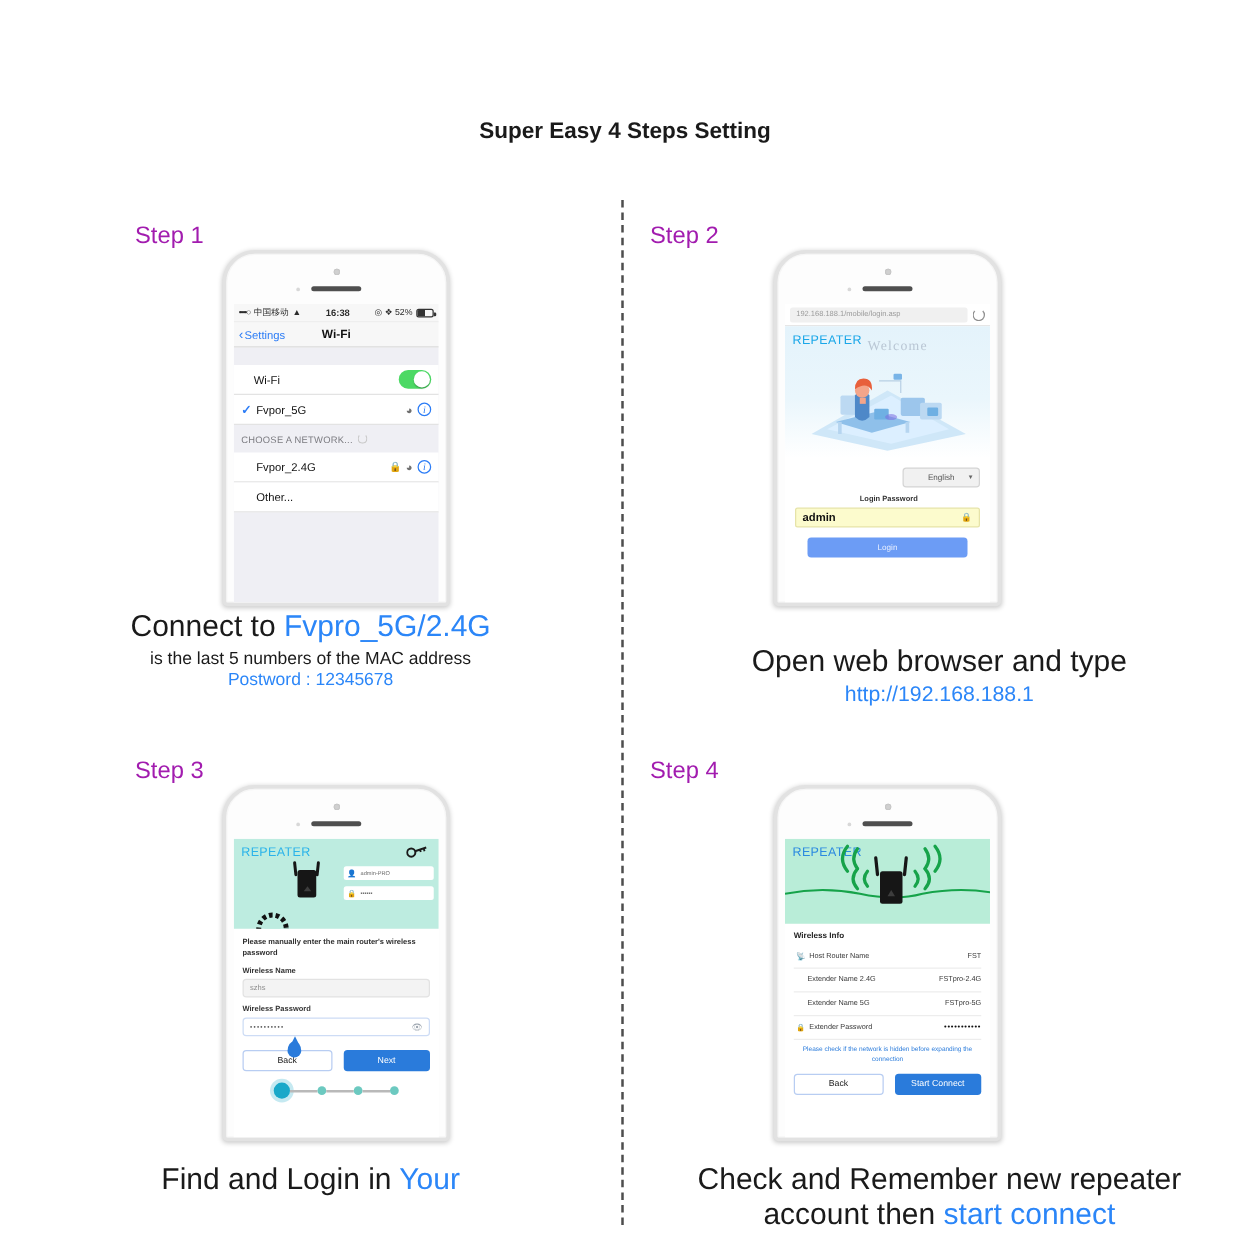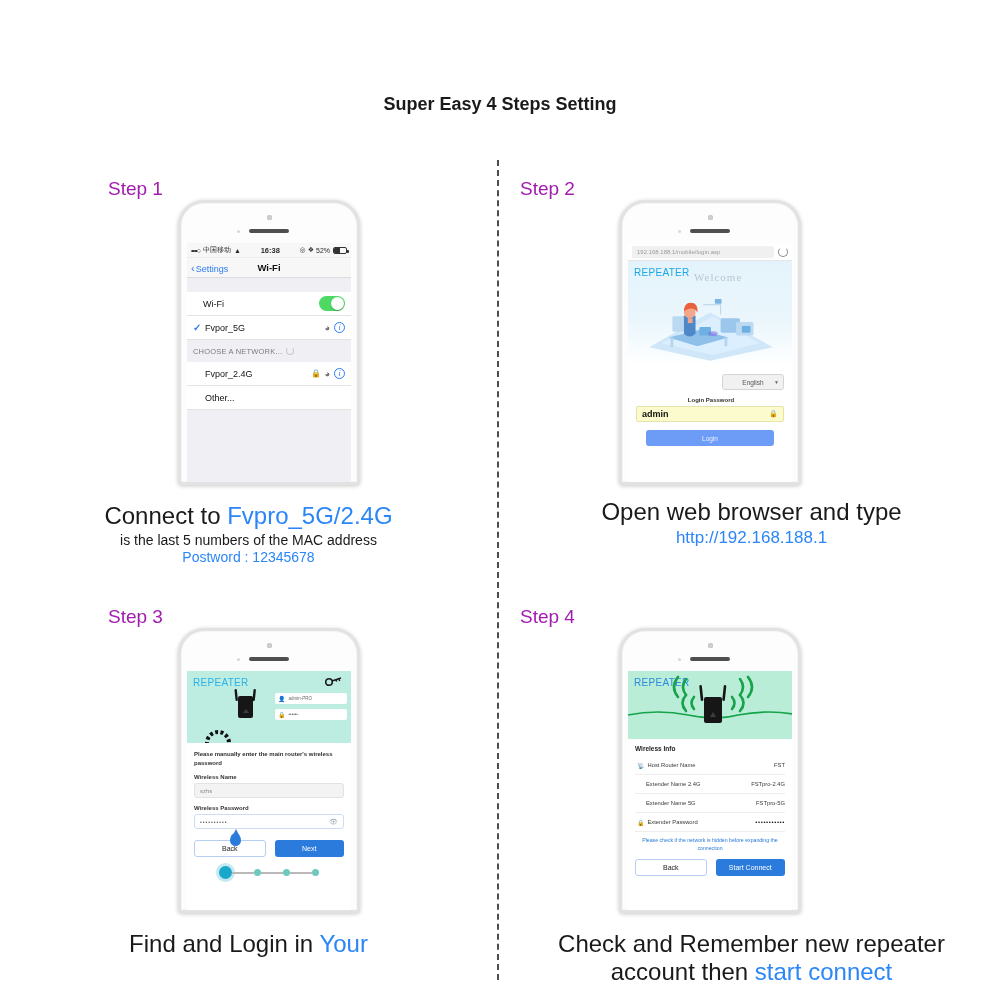--- a/index.html
+++ b/index.html
@@ -335,21 +335,21 @@
             <span class="info-ico">i</span>
           </div>
 
           <div class="ios-row">
             <span class="lbl">Other...</span>
           </div>
         </div>
       </div>
     </div>
 
-    <div class="caption" style="top: 342px;">
+    <div class="caption" style="top: 328px;">
       <div class="cap-main">
         <span>Connect to </span><span class="blue">Fvpro_5G/2.4G</span>
       </div>
       <div class="cap-sub">is the last 5 numbers of the MAC address</div>
       <div class="cap-sub2">Postword : 12345678</div>
     </div>
   </div>
 
   <div class="quad q2">
     <div class="step-label">Step 2</div>
@@ -403,21 +403,21 @@
           <div class="pw-field">
             <span>admin</span>
             <span class="pad"></span>
             <span style="font-size:7px">🔒</span>
           </div>
           <div class="login-btn">Login</div>
         </div>
       </div>
     </div>
 
-    <div class="caption" style="top: 338px;">
+    <div class="caption" style="top: 356px;">
       <div class="cap-main">Open web browser and type</div>
       <div class="cap-link">http://192.168.188.1</div>
     </div>
   </div>
 
   <div class="quad q3">
     <div class="step-label">Step 3</div>
 
     <div class="phone">
       <div class="btn-side"></div>

